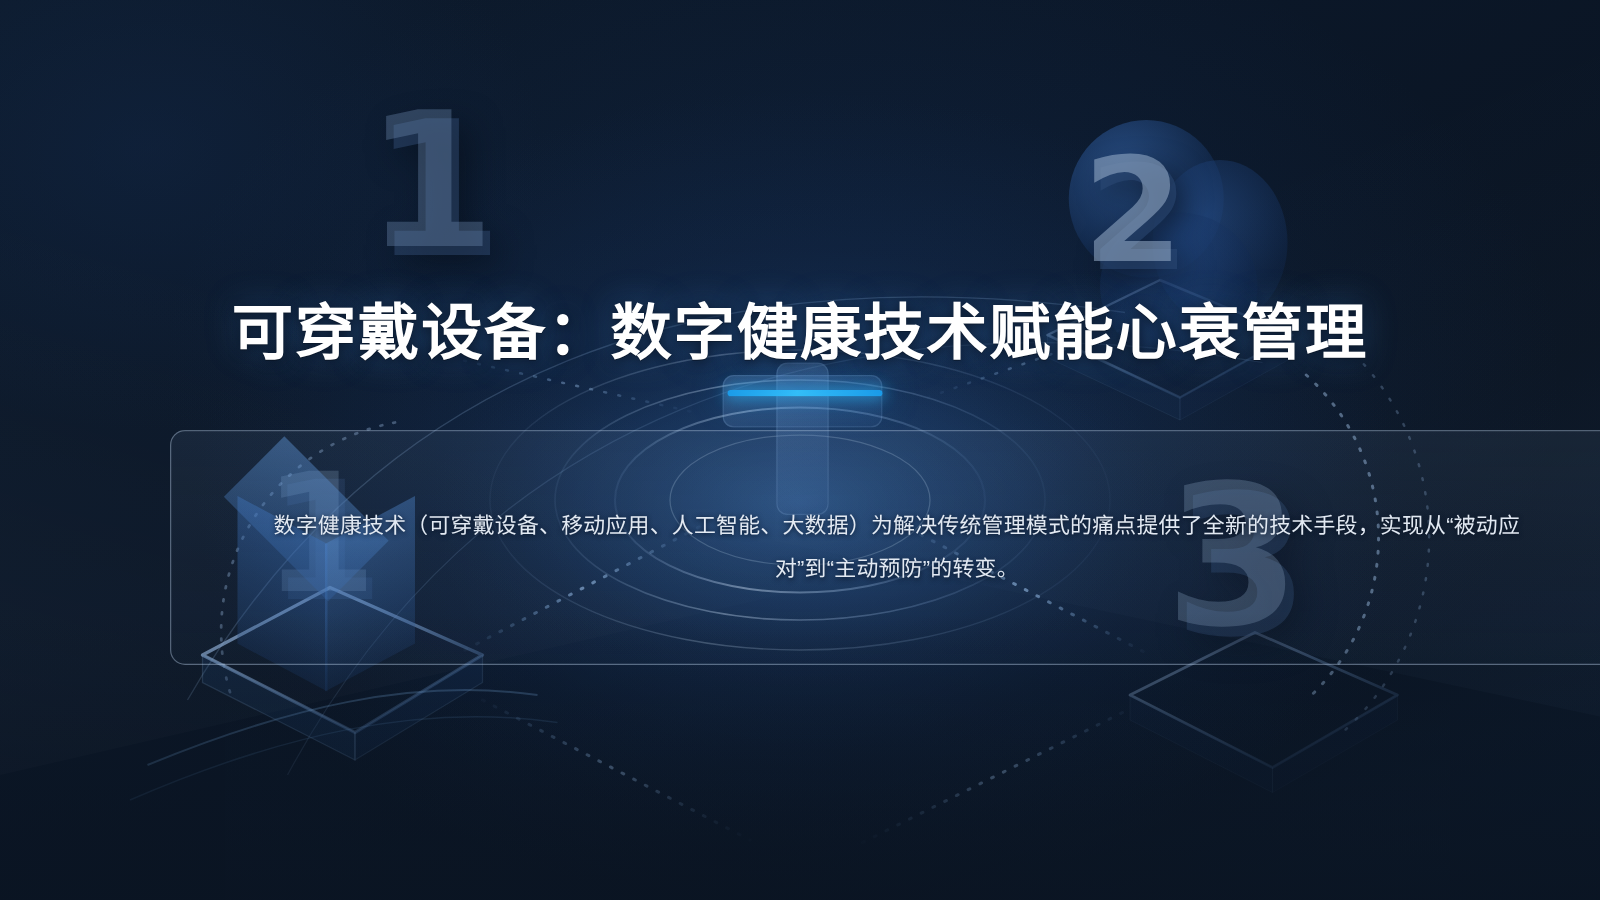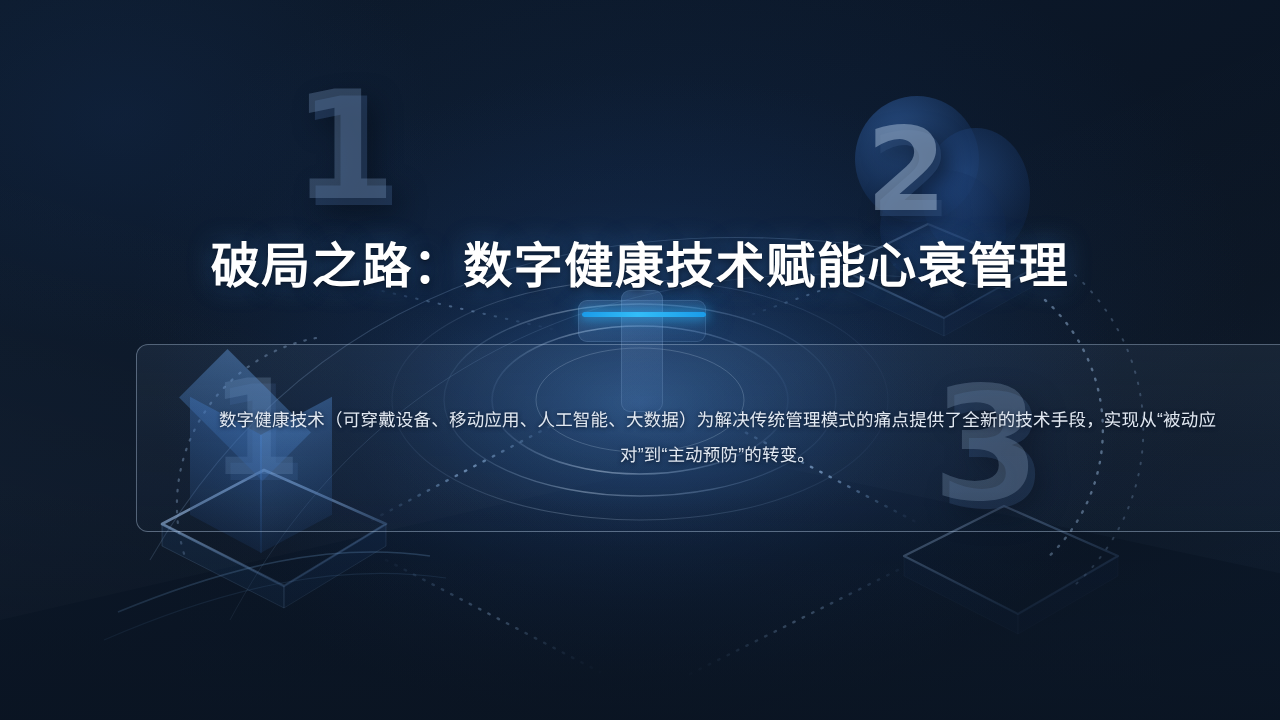--- a/index.html
+++ b/index.html
@@ -236,19 +236,19 @@
   </div>
 
   <div class="cross">
     <div class="bar"></div>
     <div class="stem"></div>
   </div>
   <div class="cross-line"></div>
 
   <div class="facet f4"></div>
 
-  <h1 id="title">破局之路：数字健康技术赋能心衰管理</h1>
+  <h1 id="title">可穿戴设备：数字健康技术赋能心衰管理</h1>
 
   <div id="panel">
     <p id="panel-text">数字健康技术（可穿戴设备、移动应用、人工智能、大数据）为解决传统管理模式的痛点提供了全新的技术手段，实现从“被动应对”到“主动预防”的转变。</p>
   </div>
 
 </div>
 
 </body></html>

